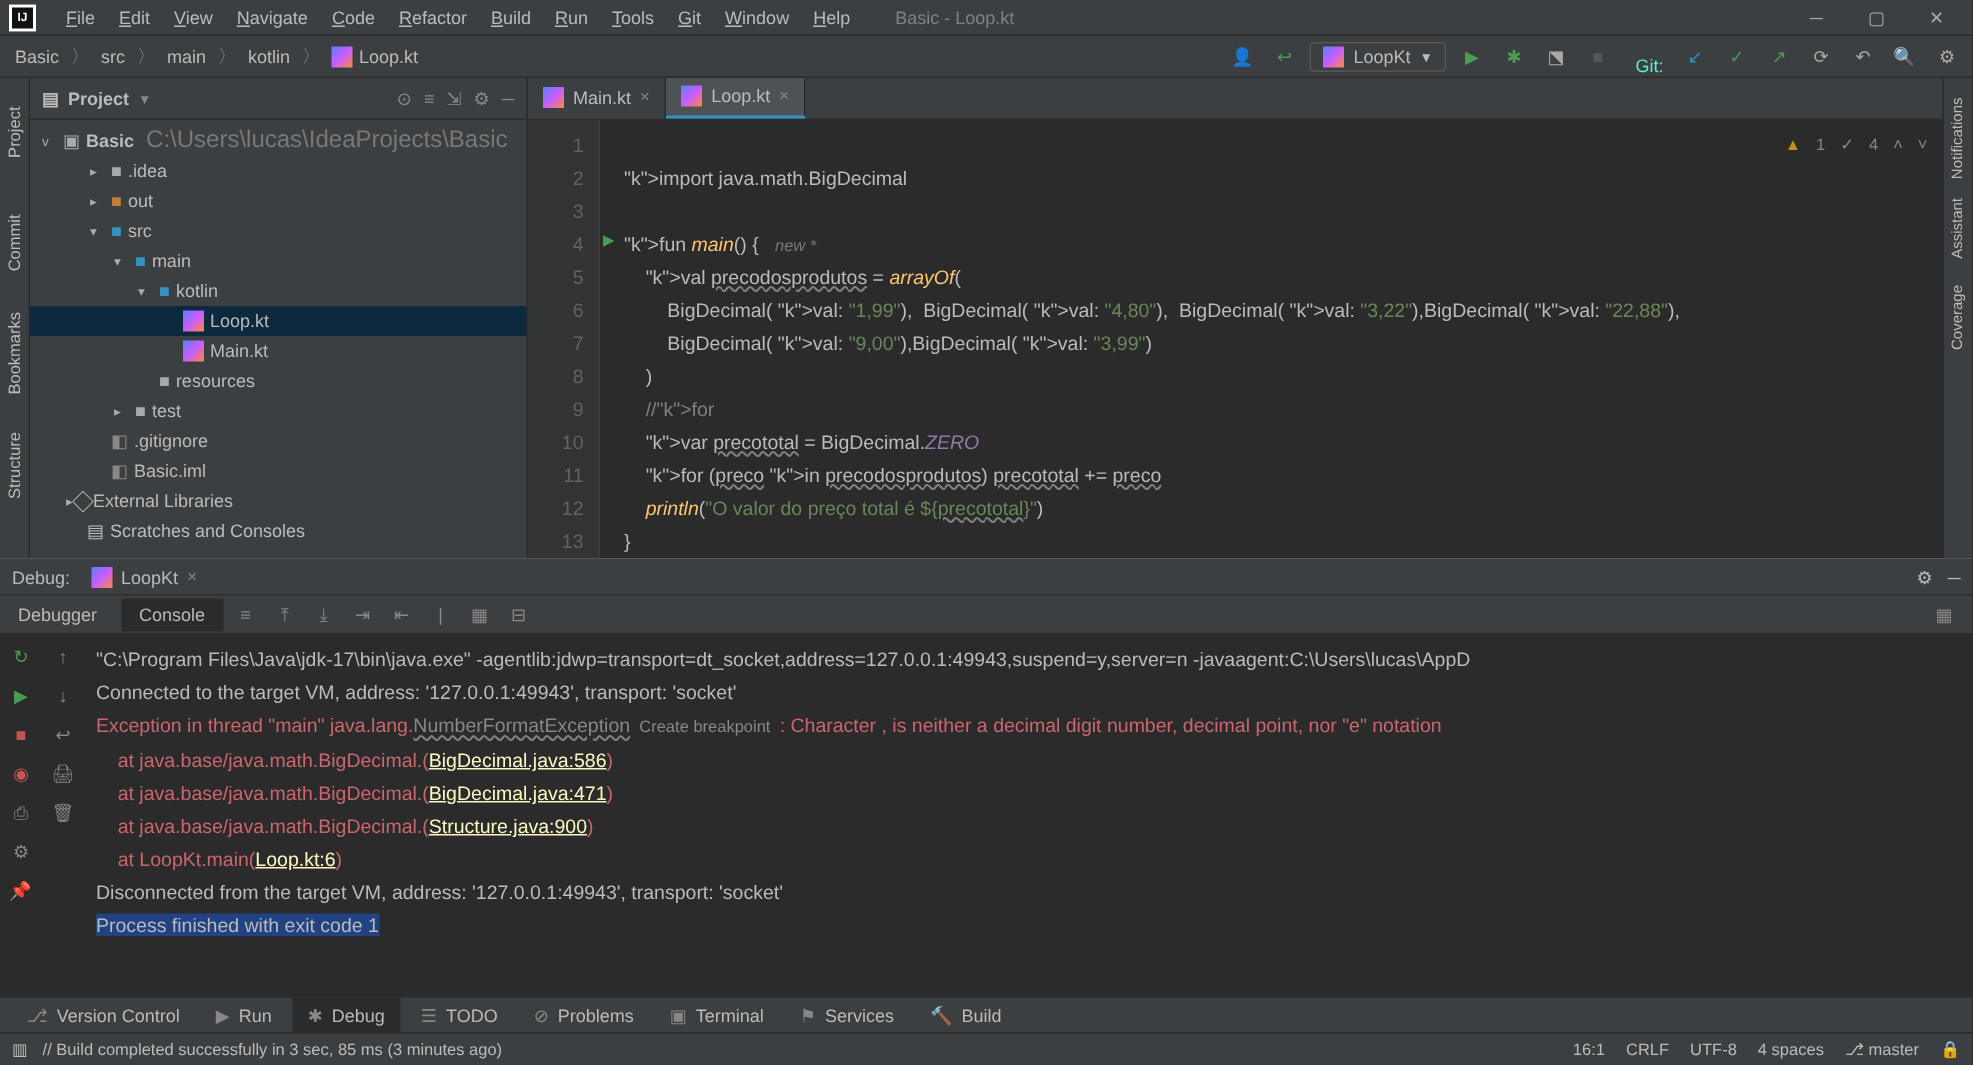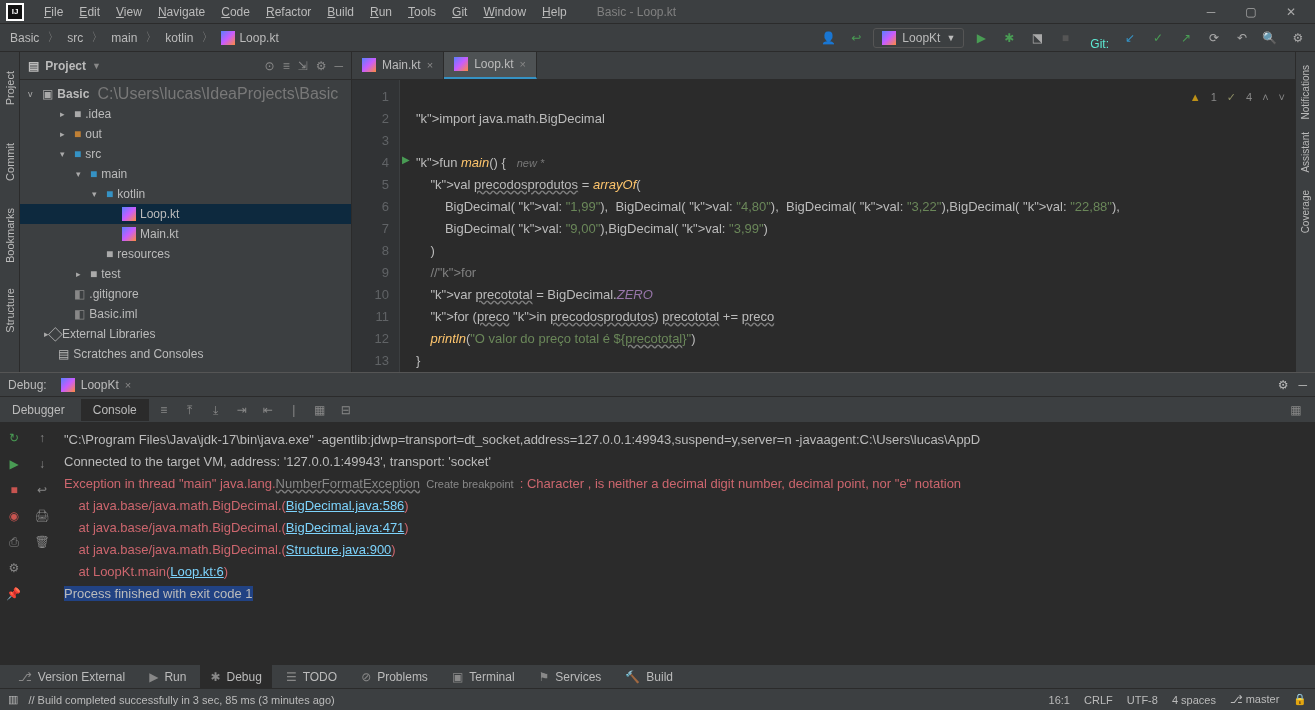--- a/index.html
+++ b/index.html
@@ -74,21 +74,21 @@
 .sub-tab.active { background: #2b2b2b; }
 .sub-btn { width: 22px; height: 22px; display: flex; align-items: center; justify-content: center; color: #888; cursor: pointer; }
 .debug-body { flex: 1; display: flex; }
 .debug-left-icons { width: 56px; display: flex; }
 .dli-col { width: 28px; display: flex; flex-direction: column; align-items: center; padding-top: 6px; gap: 8px; }
 .dli { width: 18px; height: 18px; color: #888; cursor: pointer; display: flex; align-items: center; justify-content: center; }
 .dli.green { color: #499c54; }
 .dli.red { color: #c75450; }
 .console-output { flex: 1; overflow: auto; padding: 6px 8px; font-family: "Consolas", "Courier New", monospace; font-size: 13px; line-height: 22px; }
 .co-line { white-space: pre; }
-.err { color: #cc666e; } .errlink { color: #7dd3fc; text-decoration: underline; cursor: pointer; } .gray { color: #888; }
+.err { color: #cc666e; } .errlink { color: #fef9c3; text-decoration: underline; cursor: pointer; } .gray { color: #888; }
 
 .bottombar { height: 24px; background: #3c3f41; display: flex; align-items: center; border-top: 1px solid #2b2b2b; padding: 0 8px; gap: 4px; }
 .bb-item { padding: 0 10px; display: flex; align-items: center; gap: 6px; cursor: pointer; height: 100%; }
 .bb-item.active { background: #2b2b2b; }
 .bb-icon { color: #888; }
 
 .statusbar { height: 22px; background: #3c3f41; display: flex; align-items: center; justify-content: space-between; padding: 0 8px; border-top: 1px solid #2b2b2b; font-size: 11px; }
 .status-right { display: flex; gap: 14px; align-items: center; }
 .status-item { cursor: pointer; }
 </style>
@@ -368,30 +368,31 @@
       </div>
     </div>
     <div class="console-output" id="console">
         <div class="co-line">"C:\Program Files\Java\jdk-17\bin\java.exe" -agentlib:jdwp=transport=dt_socket,address=127.0.0.1:49943,suspend=y,server=n -javaagent:C:\Users\lucas\AppD</div>
         <div class="co-line">Connected to the target VM, address: '127.0.0.1:49943', transport: 'socket'</div>
         <div class="co-line"><span class="err">Exception in thread "main" java.lang.</span><span class="gray wavy">NumberFormatException</span><span class="gray" style="font-size:11px;">  Create breakpoint  </span><span class="err">: Character , is neither a decimal digit number, decimal point, nor "e" notation</span></div>
         <div class="co-line"><span class="err">    at java.base/java.math.BigDecimal.<init>(</init></span><span class="errlink">BigDecimal.java:586</span><span class="err">)</span></div>
         <div class="co-line"><span class="err">    at java.base/java.math.BigDecimal.<init>(</init></span><span class="errlink">BigDecimal.java:471</span><span class="err">)</span></div>
         <div class="co-line"><span class="err">    at java.base/java.math.BigDecimal.<init>(</init></span><span class="errlink">Structure.java:900</span><span class="err">)</span></div>
         <div class="co-line"><span class="err">    at LoopKt.main(</span><span class="errlink">Loop.kt:6</span><span class="err">)</span></div>
+        <div class="co-line">Disconnected from the target VM, address: '127.0.0.1:49943', transport: 'socket'</div>
         <div class="co-line"></div>
         <div class="co-line"><span style="background:#214283;">Process finished with exit code 1</span></div>
       </div>
   </div>
 </div>
 
 <div class="bottombar" id="bottombar">
     <div class="bb-item">
       <span class="bb-icon">⎇</span>
-      <span>Version External</span>
+      <span>Version Control</span>
     </div>
     <div class="bb-item">
       <span class="bb-icon">▶</span>
       <span>Run</span>
     </div>
     <div class="bb-item active">
       <span class="bb-icon">✱</span>
       <span>Debug</span>
     </div>
     <div class="bb-item">

